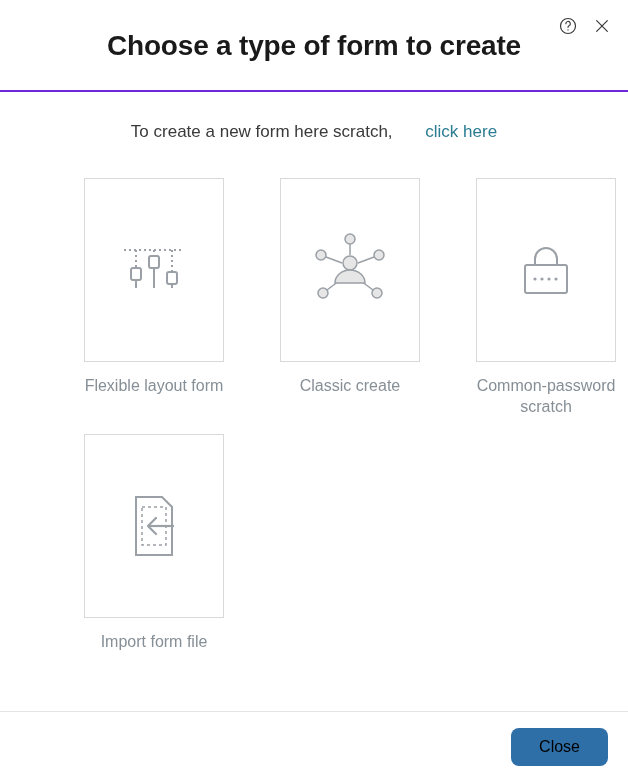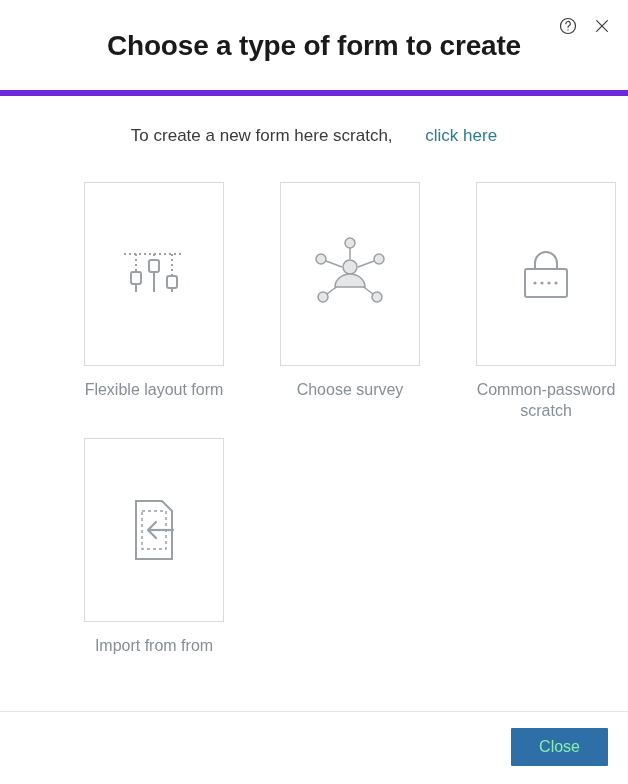--- a/index.html
+++ b/index.html
@@ -8,21 +8,21 @@
       width: 628px;
       height: 784px;
       background: #fff;
       display: flex;
       flex-direction: column;
       color: #1a1a1a;
     }
     .header {
       position: relative;
       padding: 30px 20px 28px;
-      border-bottom: 6px solid #6d28d9;
+      border-bottom: 2px solid #6d28d9;
     }
     .header-actions {
       position: absolute;
       top: 16px;
       right: 16px;
       display: flex;
       gap: 14px;
       align-items: center;
     }
     .icon-btn {
@@ -92,25 +92,25 @@
       line-height: 1.3;
     }
     .footer {
       border-top: 1px solid #e5e5e5;
       padding: 16px 20px 18px;
       display: flex;
       justify-content: flex-end;
     }
     .close-btn {
       background: #2e6fa8;
-      color: #86efac;
+      color: #000000;
       border: none;
       font-size: 16px;
       padding: 10px 28px;
-      border-radius: 1px;
+      border-radius: 8px;
       cursor: pointer;
       font-weight: 500;
     }
     svg { display: block; }
   </style>
 </head>
 <body>
 
 <div class="header">
   <div class="header-actions">
@@ -166,21 +166,21 @@
           <circle cx="70" cy="66" r="5" fill="#e6e6e6" stroke="#9aa0a6" stroke-width="1.5"></circle>
           <line x1="43" y1="17" x2="43" y2="28" stroke="#9aa0a6" stroke-width="1.5"></line>
           <line x1="19" y1="30" x2="35" y2="36" stroke="#9aa0a6" stroke-width="1.5"></line>
           <line x1="67" y1="30" x2="51" y2="36" stroke="#9aa0a6" stroke-width="1.5"></line>
           <line x1="20" y1="63" x2="32" y2="54" stroke="#9aa0a6" stroke-width="1.5"></line>
           <line x1="66" y1="63" x2="54" y2="54" stroke="#9aa0a6" stroke-width="1.5"></line>
           <circle cx="43" cy="36" r="7" fill="#e6e6e6" stroke="#9aa0a6" stroke-width="1.5"></circle>
           <path d="M28 56 a15 13 0 0 1 30 0 Z" fill="#e6e6e6" stroke="#9aa0a6" stroke-width="1.5"></path>
         </svg>
       </div>
-      <div class="card-label">Choose survey</div>
+      <div class="card-label">Classic create</div>
     </div>
 
     <div class="card">
       <div class="card-box">
         <svg width="66" height="66" viewBox="0 0 66 66">
           <path d="M22 28 v-6 a11 11 0 0 1 22 0 v6" fill="none" stroke="#9aa0a6" stroke-width="2"></path>
           <rect x="12" y="28" width="42" height="28" rx="2" fill="none" stroke="#9aa0a6" stroke-width="2"></rect>
           <circle cx="22" cy="42" r="1.6" fill="#9aa0a6"></circle>
           <circle cx="29" cy="42" r="1.6" fill="#9aa0a6"></circle>
           <circle cx="36" cy="42" r="1.6" fill="#9aa0a6"></circle>
@@ -192,21 +192,21 @@
 
     <div class="card">
       <div class="card-box">
         <svg width="60" height="70" viewBox="0 0 60 70">
           <path d="M12 6 h26 l10 10 v48 h-36 Z" fill="none" stroke="#9aa0a6" stroke-width="2"></path>
           <rect x="18" y="16" width="24" height="38" fill="none" stroke="#9aa0a6" stroke-width="1.5" stroke-dasharray="3 3"></rect>
           <line x1="50" y1="35" x2="24" y2="35" stroke="#9aa0a6" stroke-width="2.2"></line>
           <polyline points="32,27 24,35 32,43" fill="none" stroke="#9aa0a6" stroke-width="2.2" stroke-linecap="round" stroke-linejoin="round"></polyline>
         </svg>
       </div>
-      <div class="card-label">Import from from</div>
+      <div class="card-label">Import form file</div>
     </div>
 
   </div>
 </div>
 
 <div class="footer">
   <button class="close-btn">Close</button>
 </div>
 
 </body></html>

